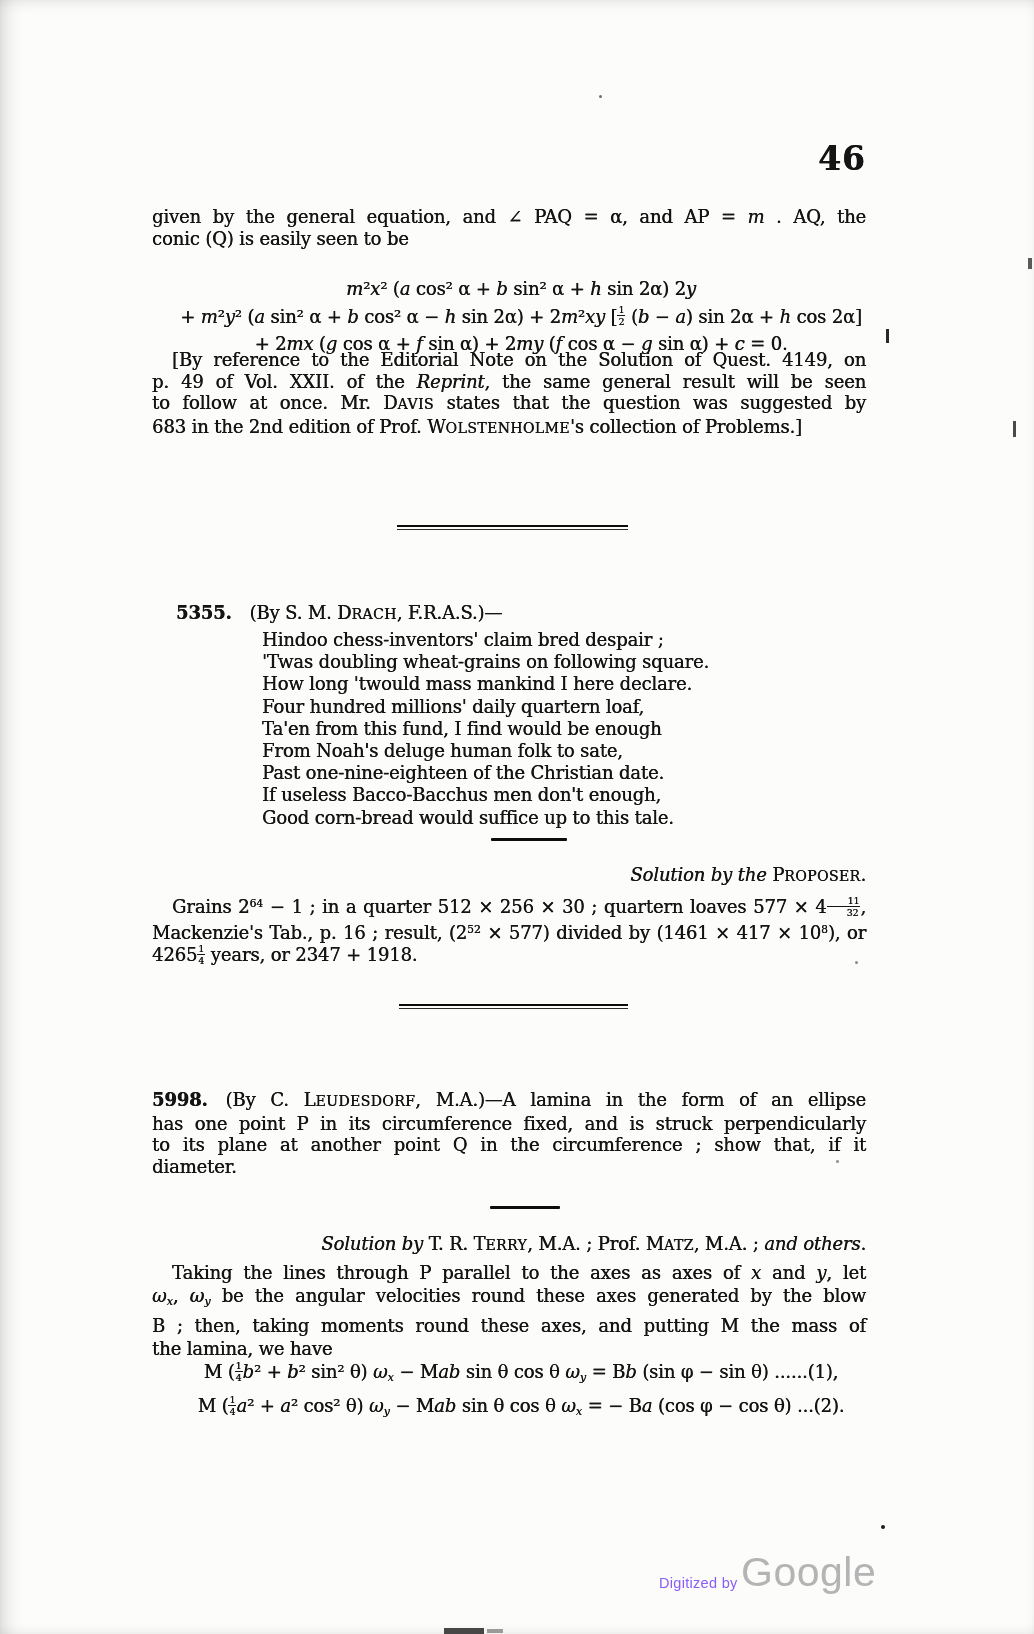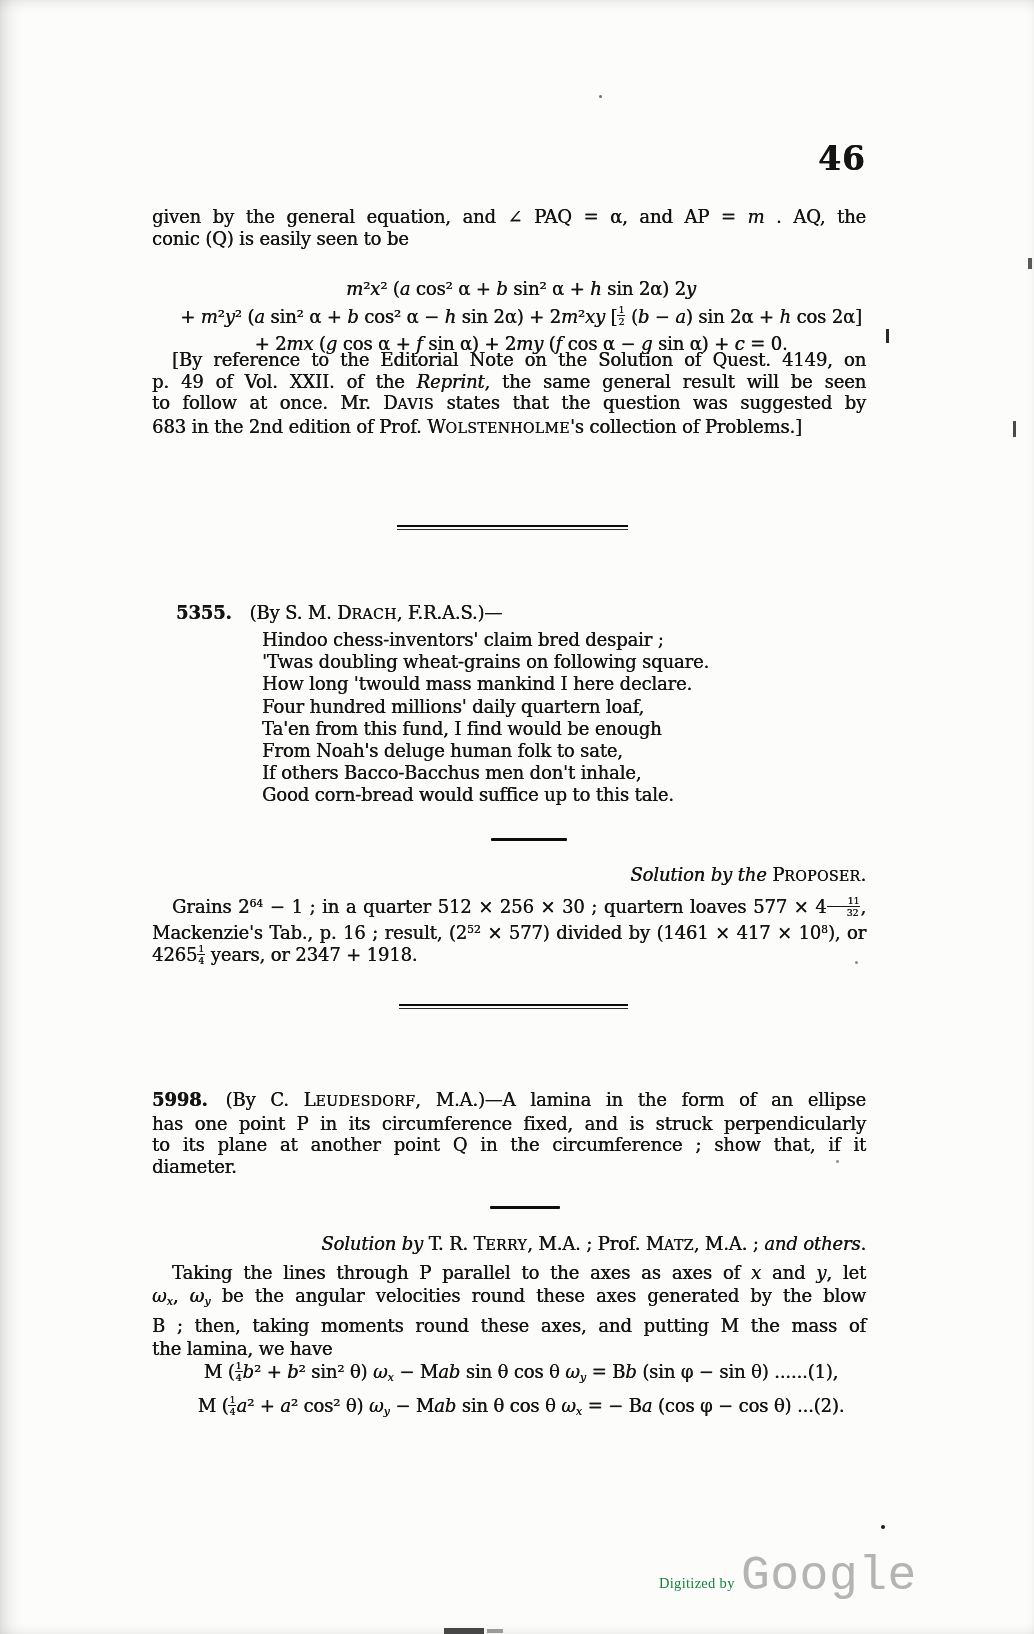--- a/index.html
+++ b/index.html
@@ -31,24 +31,24 @@
   .fr{display:inline-block;vertical-align:-0.32em;text-align:center;
       font-size:0.52em;line-height:1;letter-spacing:0;}
   .fr .n{display:block;border-bottom:1.2px solid #141414;padding:0 1px 1px;}
   .fr .d{display:block;padding-top:1px;}
   .dblrule{height:0;border-top:2.6px solid #0d0d0d;}
   .dblrule::after{content:"";display:block;margin-top:2.2px;border-top:1.4px solid #2a2a2a;}
   .srule{height:3.2px;background:#0d0d0d;border-radius:1px;}
   .poem .ln{line-height:22.2px;}
   .artifact{position:absolute;background:#555;}
   .round{border-radius:50%;}
-  .wm-pre{position:absolute;left:659px;top:1575px;color:#15803d;
-      font-family:Liberation Serif, serif;font-size:14.5px;letter-spacing:0.3px;}
+  .wm-pre{position:absolute;left:659px;top:1575px;color:#8b5cf6;
+      font-family:Liberation Sans, sans-serif;font-size:14.5px;letter-spacing:0.3px;}
   .wm-logo{position:absolute;left:741px;top:1549px;color:#b4b4b4;
-      font-family:Liberation Mono, monospace;font-size:48px;letter-spacing:0.5px;}
+      font-family:Liberation Sans, sans-serif;font-size:41px;letter-spacing:0.5px;}
 </style>
 </head>
 <body>
 
 <div class="page">
 
   <div class="abs col center pageno txt" style="top:139px">46</div>
 
   <div class="abs col txt" style="top:206px">
     <div class="ln jl">given by the general equation, and ∠ PAQ = α, and AP = <i>m</i> . AQ, the</div>
@@ -72,21 +72,22 @@
 
   <div class="abs txt" style="left:176px;top:602px"><b>5355.</b> (By S. M. D<span class="sc">RACH</span>, F.R.A.S.)—</div>
 
   <div class="abs poem txt" style="left:262px;top:629px">
     <div class="ln">Hindoo chess-inventors' claim bred despair ;</div>
     <div class="ln">'Twas doubling wheat-grains on following square.</div>
     <div class="ln">How long 'twould mass mankind I here declare.</div>
     <div class="ln">Four hundred millions' daily quartern loaf,</div>
     <div class="ln">Ta'en from this fund, I find would be enough</div>
     <div class="ln">From Noah's deluge human folk to sate,</div>
-    <div class="ln">If others Bacco-Bacchus men don't inhale,</div>
+    <div class="ln">Past one-nine-eighteen of the Christian date.</div>
+    <div class="ln">If useless Bacco-Bacchus men don't enough,</div>
     <div class="ln">Good corn-bread would suffice up to this tale.</div>
   </div>
 
   <div class="abs srule" style="left:491px;top:838px;width:76px"></div>
 
   <div class="abs col center txt" style="top:864px"><i>Solution by the</i> P<span class="sc">ROPOSER</span>.</div>
 
   <div class="abs col txt" style="top:893px">
     <div class="ln jl ind" style="line-height:22.6px">Grains 2<sup>64</sup> − 1 ; in a quarter  512 × 256 × 30 ;  quartern loaves  577 × 4<span class="fr"><span class="n">11</span><span class="d">32</span></span>,</div>
     <div class="ln jl" style="line-height:22.6px">Mackenzie's Tab., p. 16 ; result, (2<sup>52</sup> × 577) divided by (1461 × 417 × 10<sup>8</sup>), or</div>

